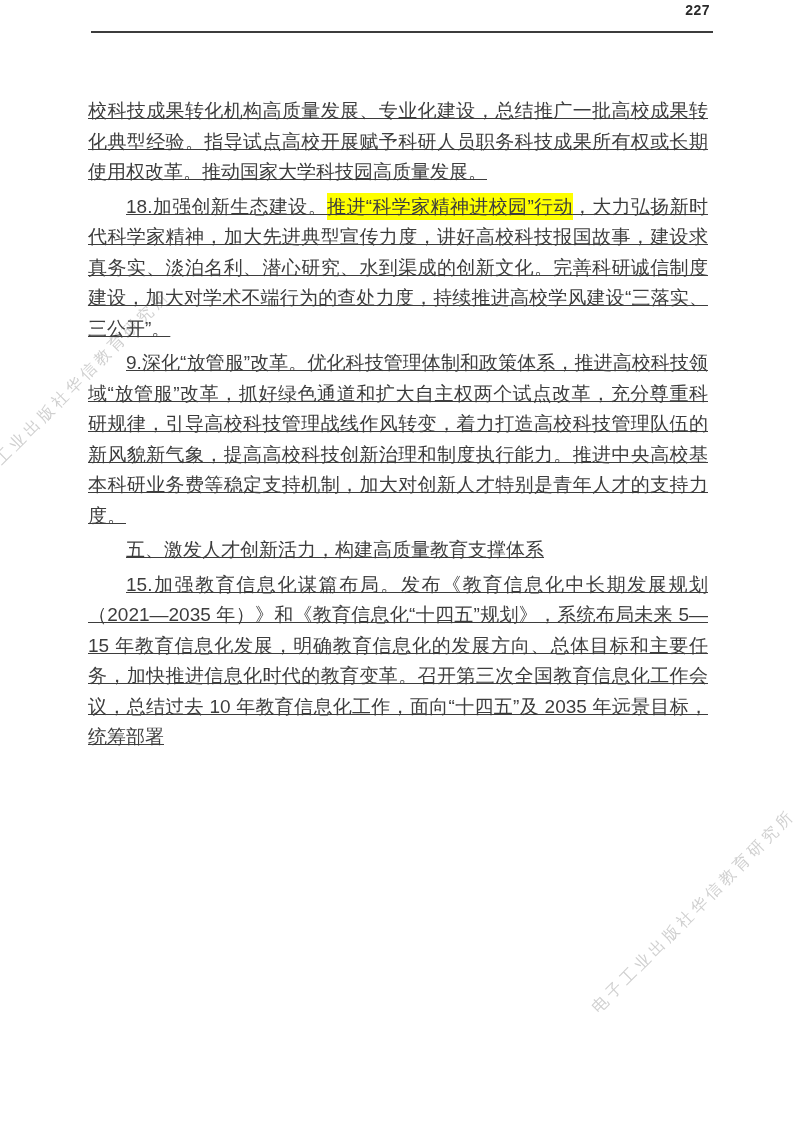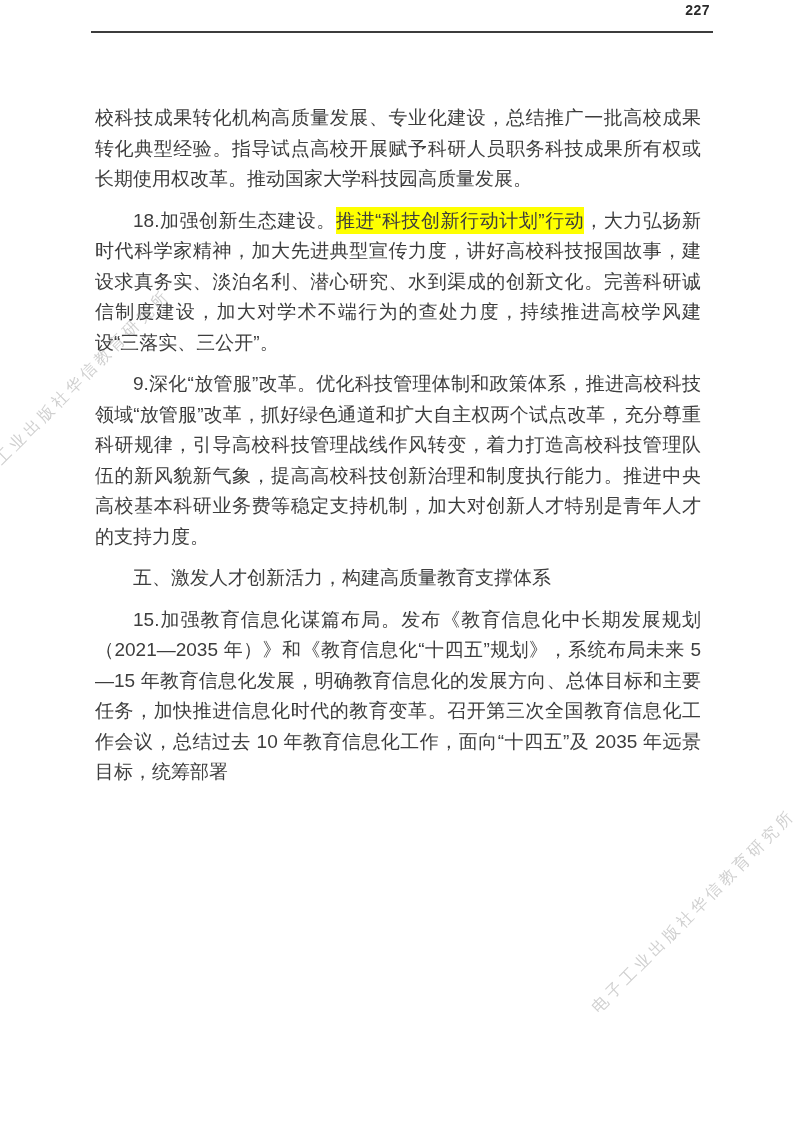--- a/index.html
+++ b/index.html
@@ -27,21 +27,21 @@
   }
   .body-text {
     position: absolute;
     top: 92px; left: 84px;
     width: 628px;
     font-size: 19px;
     line-height: 30.5px;
     color: #3d3d3d;
     text-align: justify;
   }
-  p.para { margin: 11px; padding: 0; }
+  p.para { margin: 4px; padding: 0; text-decoration: underline; }
   p.para.indent { text-indent: 2em; }
   mark.hl {
     background: #feff00;
     color: inherit;
     padding: 3px 0;
   }
   .watermark {
     position: absolute;
     color: #c4c4c4;
     opacity: 0.8;
@@ -62,17 +62,17 @@
 <span class="page-number">227</span>
 
 <div class="header-rule"></div>
 
 <div class="watermark wm-left">电子工业出版社华信教育研究所</div>
 
 <div class="watermark wm-right">电子工业出版社华信教育研究所</div>
 
 <div class="body-text">
     <p class="para"><span>校科技成果转化机构高质量发展、专业化建设，总结推广一批高校成果转化典型经验。指导试点高校开展赋予科研人员职务科技成果所有权或长期使用权改革。推动国家大学科技园高质量发展。</span></p>
-    <p class="para indent"><span>18.加强创新生态建设。</span><mark class="hl">推进“科技创新行动计划”行动</mark><span>，大力弘扬新时代科学家精神，加大先进典型宣传力度，讲好高校科技报国故事，建设求真务实、淡泊名利、潜心研究、水到渠成的创新文化。完善科研诚信制度建设，加大对学术不端行为的查处力度，持续推进高校学风建设“三落实、三公开”。</span></p>
+    <p class="para indent"><span>18.加强创新生态建设。</span><mark class="hl">推进“科学家精神进校园”行动</mark><span>，大力弘扬新时代科学家精神，加大先进典型宣传力度，讲好高校科技报国故事，建设求真务实、淡泊名利、潜心研究、水到渠成的创新文化。完善科研诚信制度建设，加大对学术不端行为的查处力度，持续推进高校学风建设“三落实、三公开”。</span></p>
     <p class="para indent"><span>9.深化“放管服”改革。优化科技管理体制和政策体系，推进高校科技领域“放管服”改革，抓好绿色通道和扩大自主权两个试点改革，充分尊重科研规律，引导高校科技管理战线作风转变，着力打造高校科技管理队伍的新风貌新气象，提高高校科技创新治理和制度执行能力。推进中央高校基本科研业务费等稳定支持机制，加大对创新人才特别是青年人才的支持力度。</span></p>
     <p class="para indent"><span>五、激发人才创新活力，构建高质量教育支撑体系</span></p>
     <p class="para indent"><span>15.加强教育信息化谋篇布局。发布《教育信息化中长期发展规划（2021—2035 年）》和《教育信息化“十四五”规划》，系统布局未来 5—15 年教育信息化发展，明确教育信息化的发展方向、总体目标和主要任务，加快推进信息化时代的教育变革。召开第三次全国教育信息化工作会议，总结过去 10 年教育信息化工作，面向“十四五”及 2035 年远景目标，统筹部署</span></p>
   </div>
 
 </body></html>

